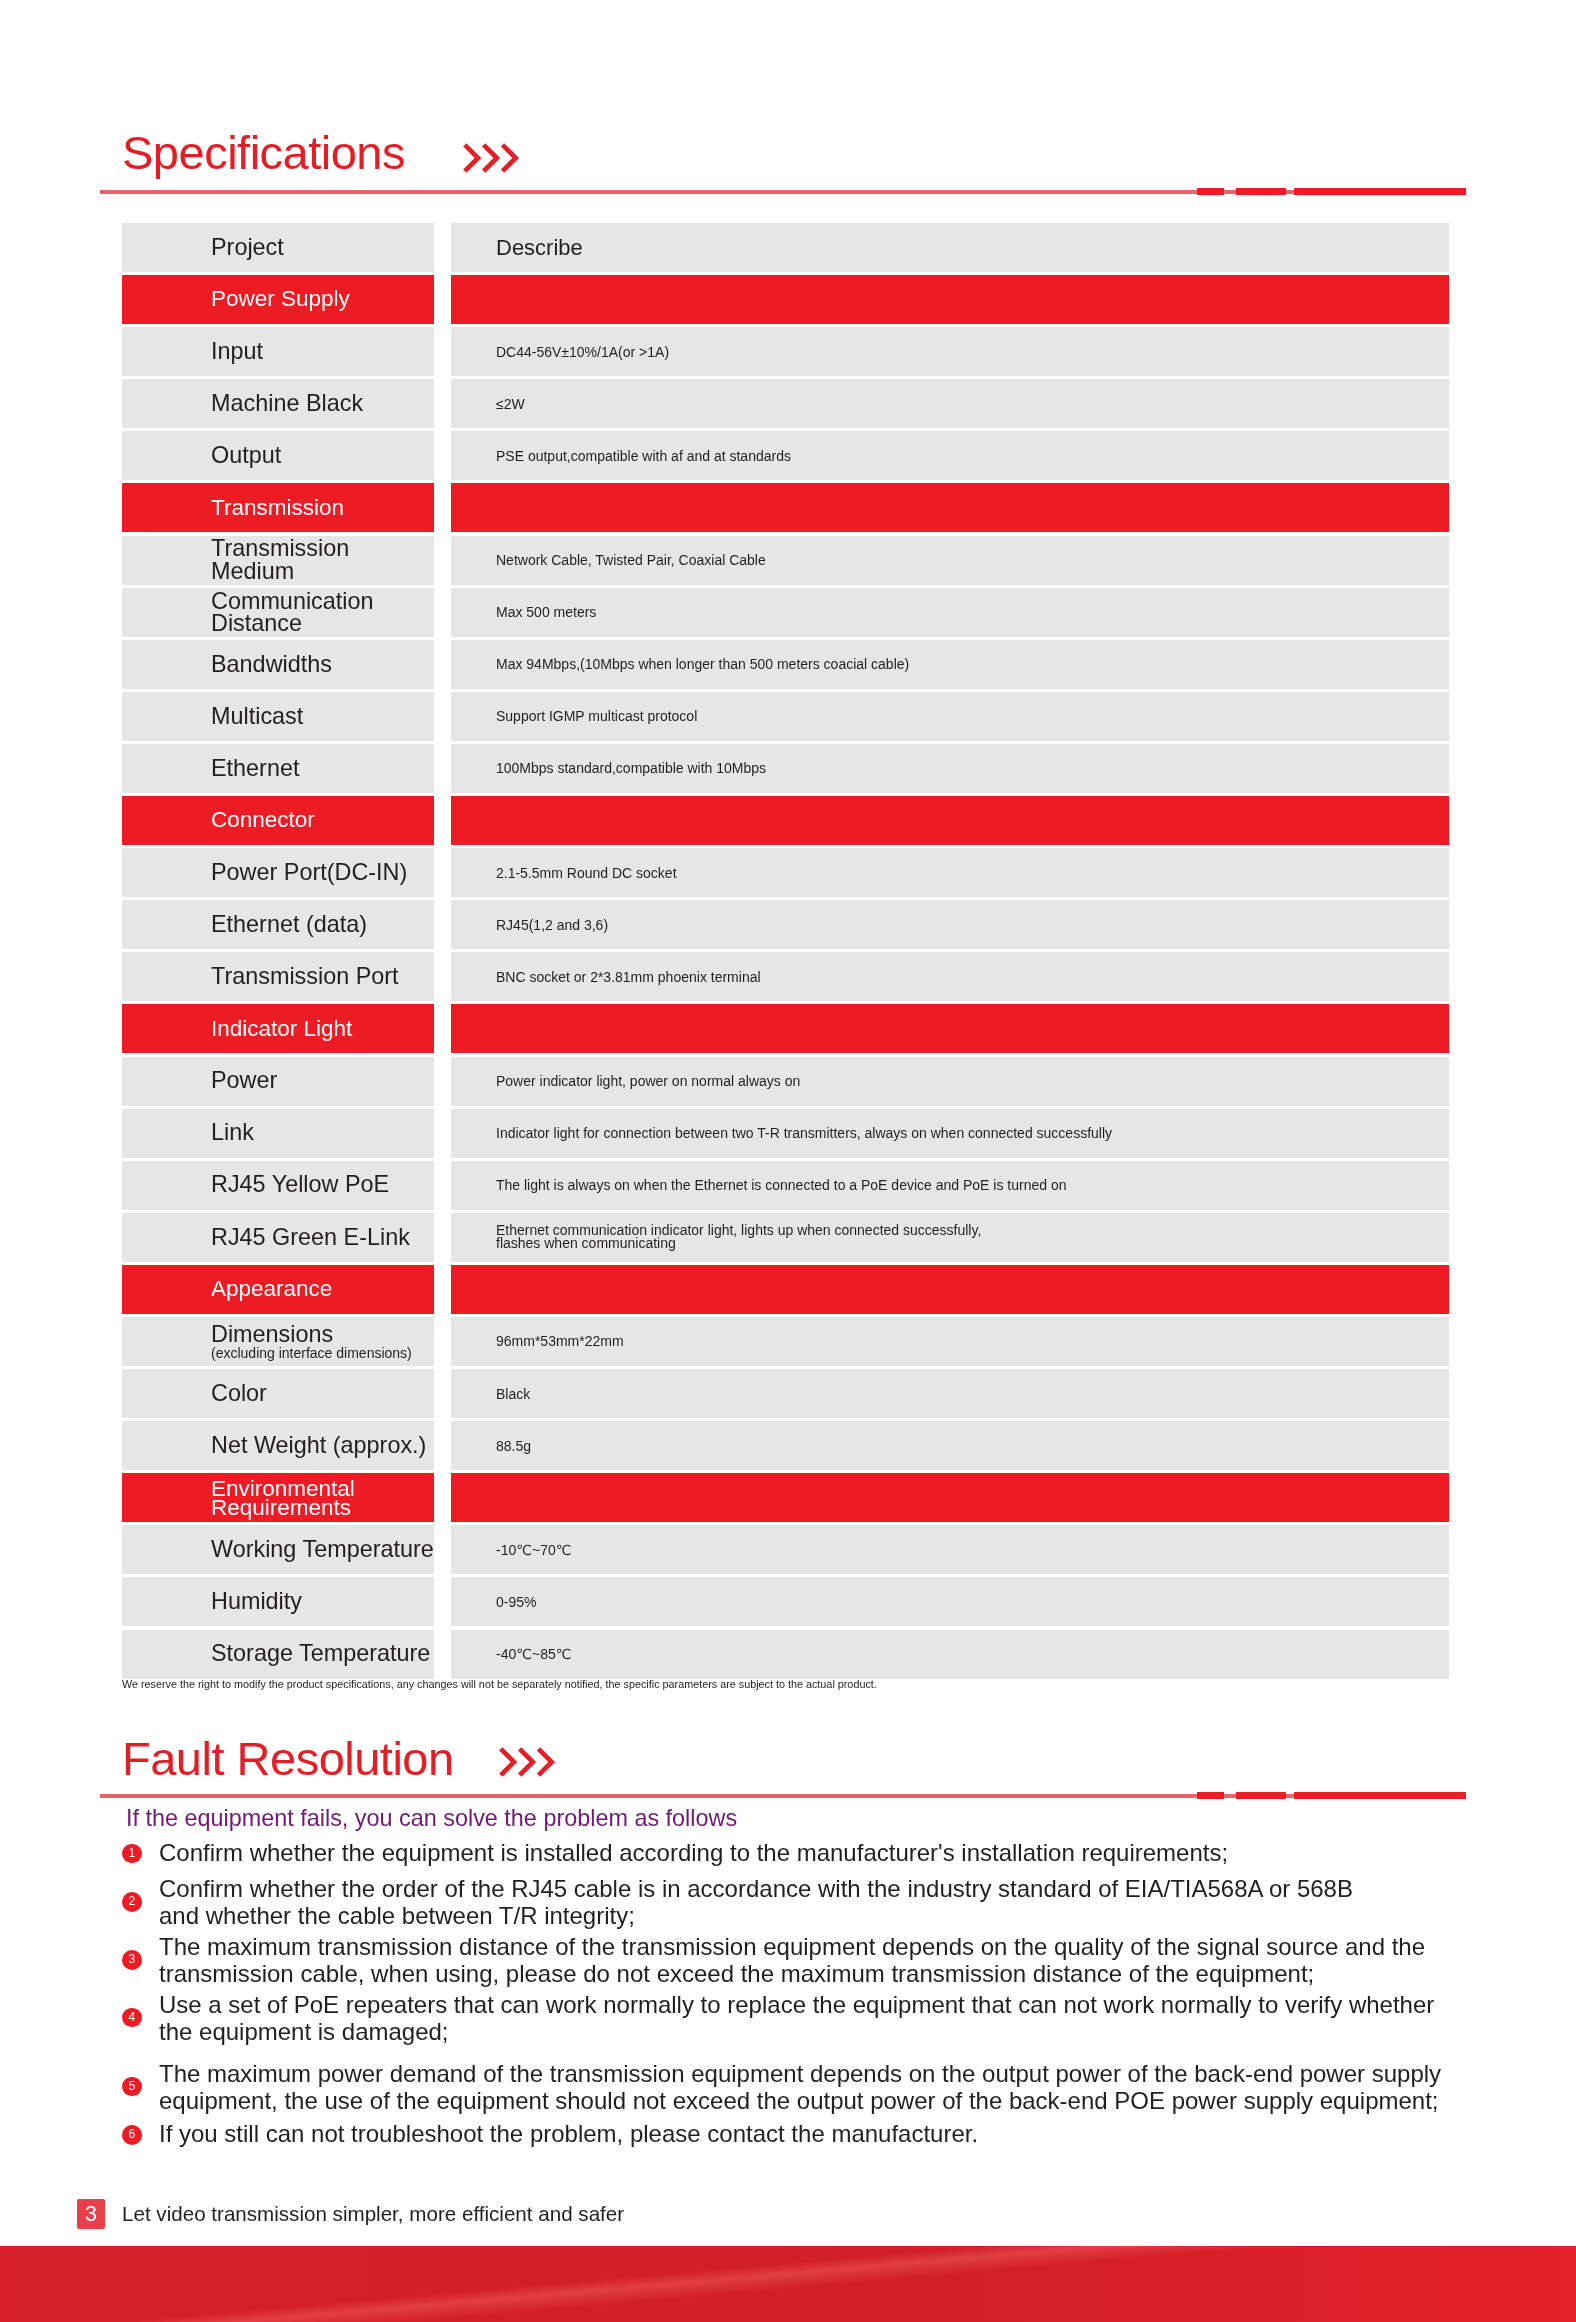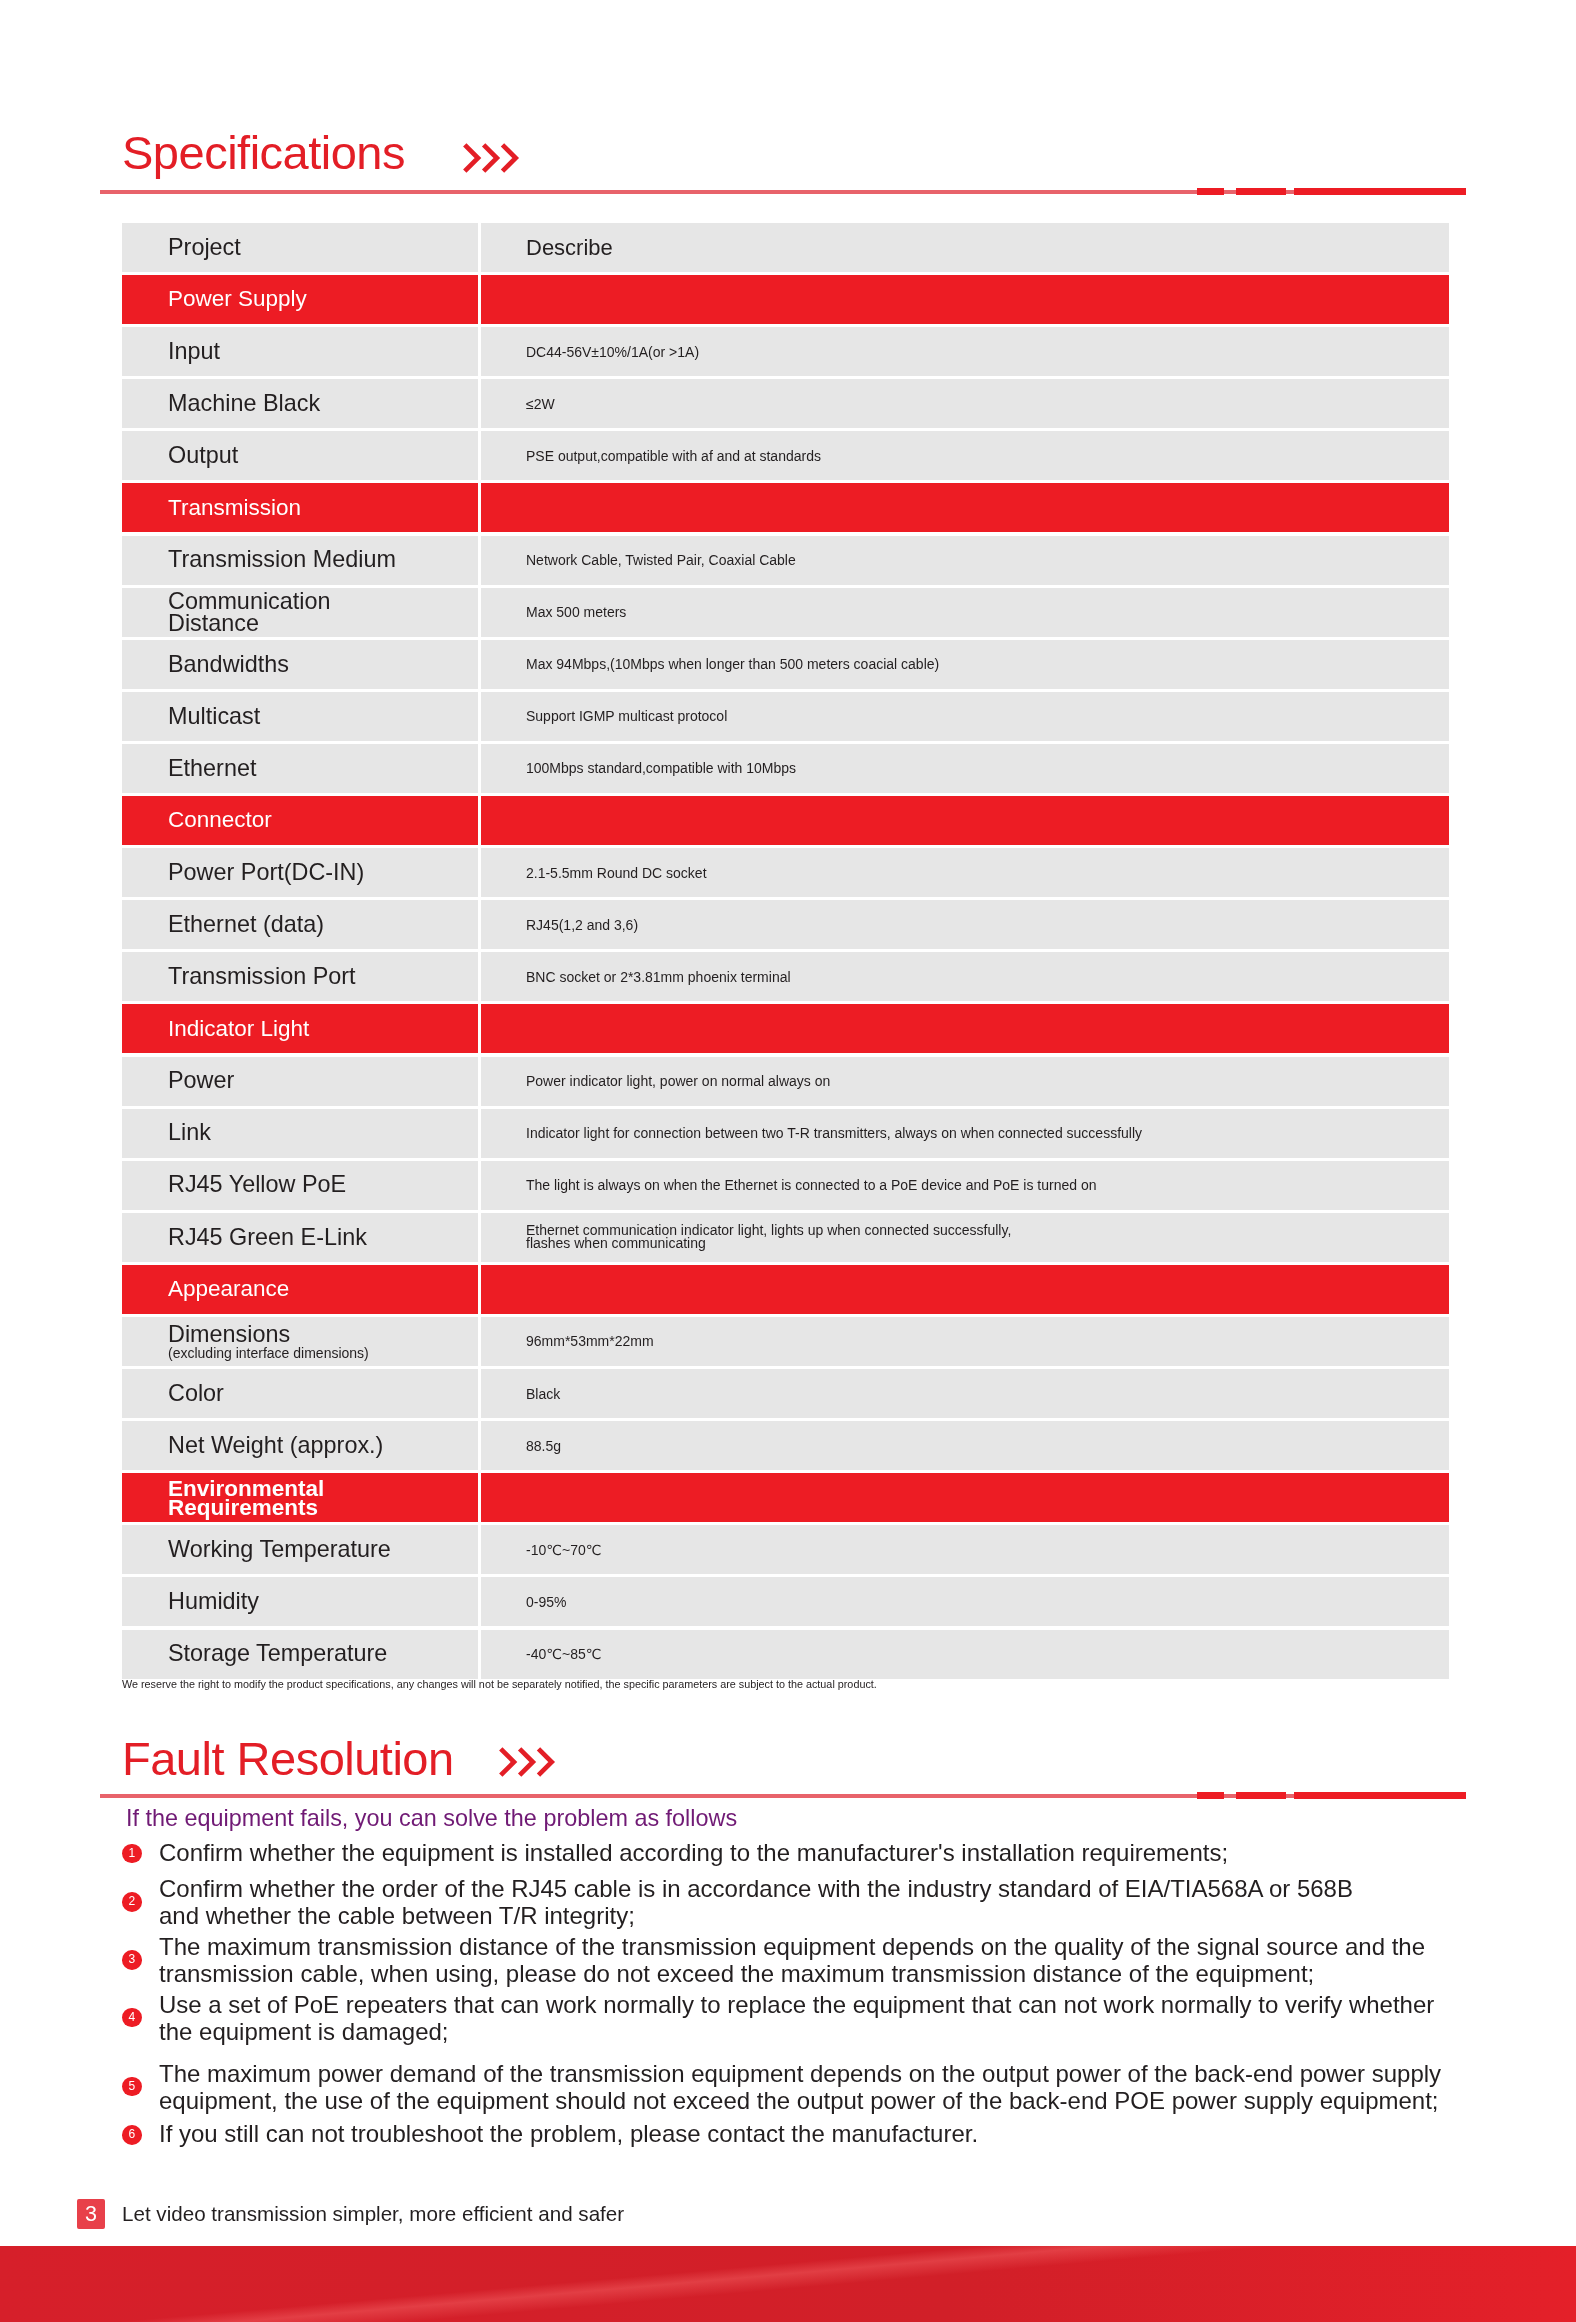--- a/index.html
+++ b/index.html
@@ -10,30 +10,30 @@
   .chev { position: absolute; }
   .rule { position: absolute; left: 100px; width: 1366px; height: 3.7px; background: #e8636b; }
   .rule .seg { position: absolute; top: -1.9px; height: 6.6px; background: #ed1c24; }
 
   #spec-title { top: 129px; }
   #spec-chev { left: 461px; top: 141px; }
   #spec-rule { top: 190px; }
 
   .spec-table { position: absolute; left: 122px; top: 223px; width: 1327px; }
   .row { display: flex; height: 49px; margin-bottom: 3.1px; }
-  .row .c1 { width: 356px; margin-right: 3px; background: #e6e6e6; display: flex; align-items: center; padding-left: 46px; font-size: 23.4px; color: #231f20; line-height: 1; }
+  .row .c1 { width: 312px; margin-right: 17px; background: #e6e6e6; display: flex; align-items: center; padding-left: 89px; font-size: 23.4px; color: #231f20; line-height: 1; }
   .row .c2 { flex: 1; background: #e6e6e6; display: flex; align-items: center; padding-left: 45px; font-size: 14px; color: #231f20; line-height: 1; }
   .row.head .c1 { font-size: 23.4px; }
   .row.head .c2 { font-size: 22px; }
   .row.cat .c1, .row.cat .c2 { background: #ed1c24; color: #ffffff; }
   .row.cat .c1 { font-size: 22.5px; }
   .c1.two { flex-direction: column; align-items: flex-start; justify-content: center; line-height: 0.95; }
   .c1.two .sub { font-size: 14px; margin-top: 1.9px; }
   .c2.two { flex-direction: column; align-items: flex-start; justify-content: center; line-height: 0.95; }
-  .row.cat .c1.two { font-size: 22.5px; line-height: 0.85; font-weight: bold; }
+  .row.cat .c1.two { font-size: 22.5px; line-height: 0.85; }
 
   #disclaimer { position: absolute; left: 122px; top: 1678px; font-size: 10.8px; color: #231f20; }
 
   #fault-title { top: 1735px; }
   #fault-chev { left: 497px; top: 1745px; }
   #fault-rule { top: 1794px; }
   #fault-intro { position: absolute; left: 126px; top: 1805px; font-size: 23.4px; color: #701a75; }
 
   .steps { position: absolute; left: 122px; top: 1839px; width: 1349px; }
   .step { position: relative; padding-left: 37px; font-size: 24px; line-height: 27px; color: #231f20; }

